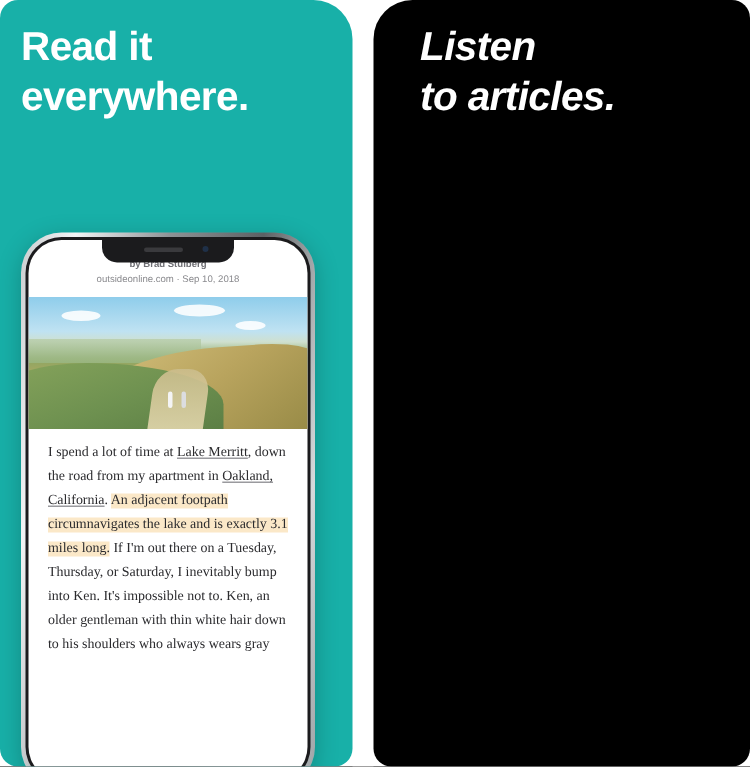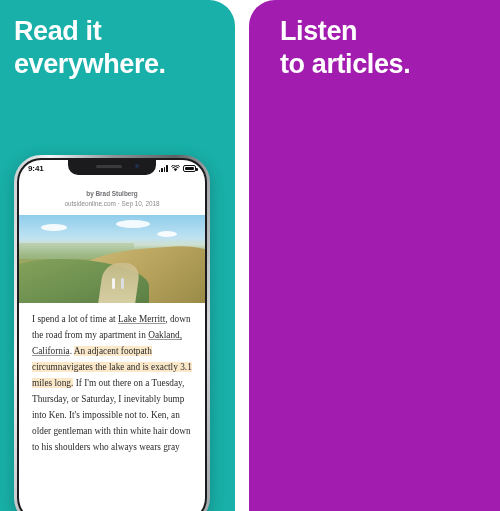--- a/index.html
+++ b/index.html
@@ -5,24 +5,24 @@
   * { box-sizing: border-box; margin: 0; padding: 0; }
   html, body { width: 500px; height: 511px; overflow: hidden; }
   body {
     font-family: "Liberation Sans", sans-serif;
     background: #ffffff;
     position: relative;
   }
   .stage { position: absolute; inset: 0; display: flex; }
 
   
-  .panel { position: relative; height: 511px; overflow: hidden; }
+  .panel { position: relative; height: 511px; overflow: hidden; border-radius: 12px; }
   .panel-left  { width: 235px; background: #18b0a8; border-top-right-radius: 26px; }
   .panel-gap   { width: 14px; background: #ffffff; }
-  .panel-right { width: 251px; background: #a21caf; border-top-left-radius: 26px; }
+  .panel-right { width: 251px; background: #000000; border-top-left-radius: 26px; font-style: italic; }
 
   .headline {
     color: #ffffff;
     font-weight: bold;
     font-size: 27px;
     line-height: 1.22;
     letter-spacing: -0.4px;
     white-space: pre-line;
   }
   .headline-left  { position: absolute; left: 14px; top: 15px; }
@@ -146,37 +146,20 @@
 
     <div class="phone phone-l">
       <div class="phone-inner">
         <div class="screen">
 
           <div class="notch">
             <span class="speaker"></span>
             <span class="cam"></span>
           </div>
 
-          <div class="statusbar">
-            <span class="sb-time">9:41</span>
-            <span class="sb-right">
-              <span class="bars">
-                  <i></i>
-                  <i></i>
-                  <i></i>
-                  <i></i>
-                </span>
-              <svg width="9" height="7" viewBox="0 0 9 7">
-                <path d="M4.5 6.2 L2.6 4.1 a2.7 2.7 0 0 1 3.8 0 Z" fill="#111"></path>
-                <path d="M1.4 2.9 a4.6 4.6 0 0 1 6.2 0" stroke="#111" stroke-width="1" fill="none"></path>
-                <path d="M0.3 1.5 a6.4 6.4 0 0 1 8.4 0" stroke="#111" stroke-width="1" fill="none"></path>
-              </svg>
-              <span class="batt"></span>
-            </span>
-          </div>
 
           <div class="article">
             <div class="art-byline">
               <div class="bold">by Brad Stulberg</div>
               <div>outsideonline.com · Sep 10, 2018</div>
             </div>
 
             <div class="art-photo">
               <span class="cloud c1"></span>
               <span class="cloud c2"></span>

